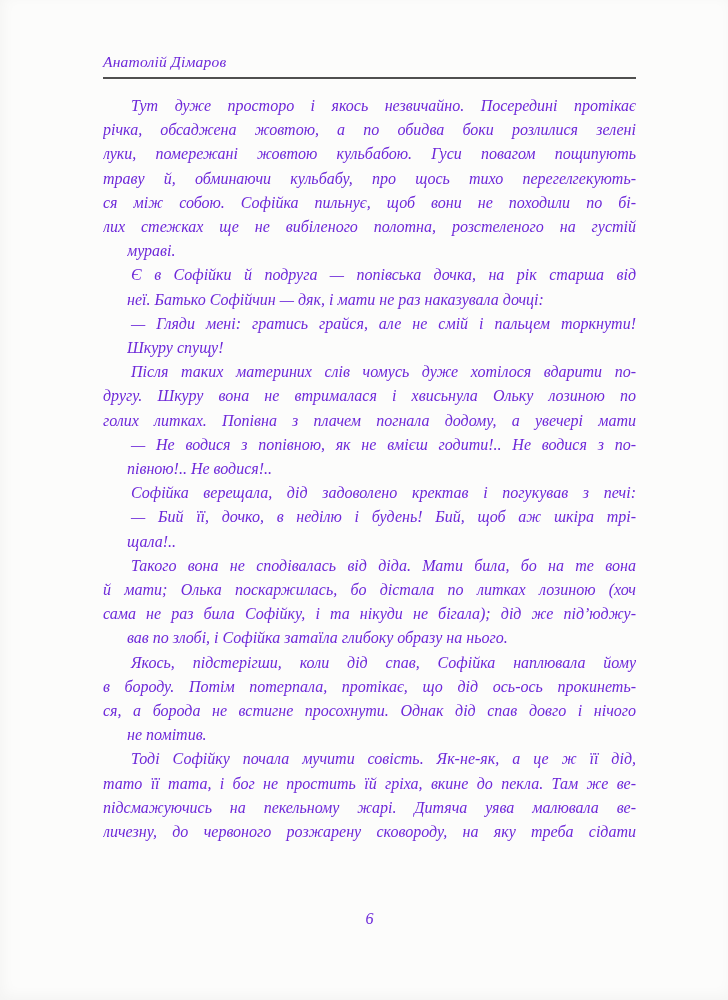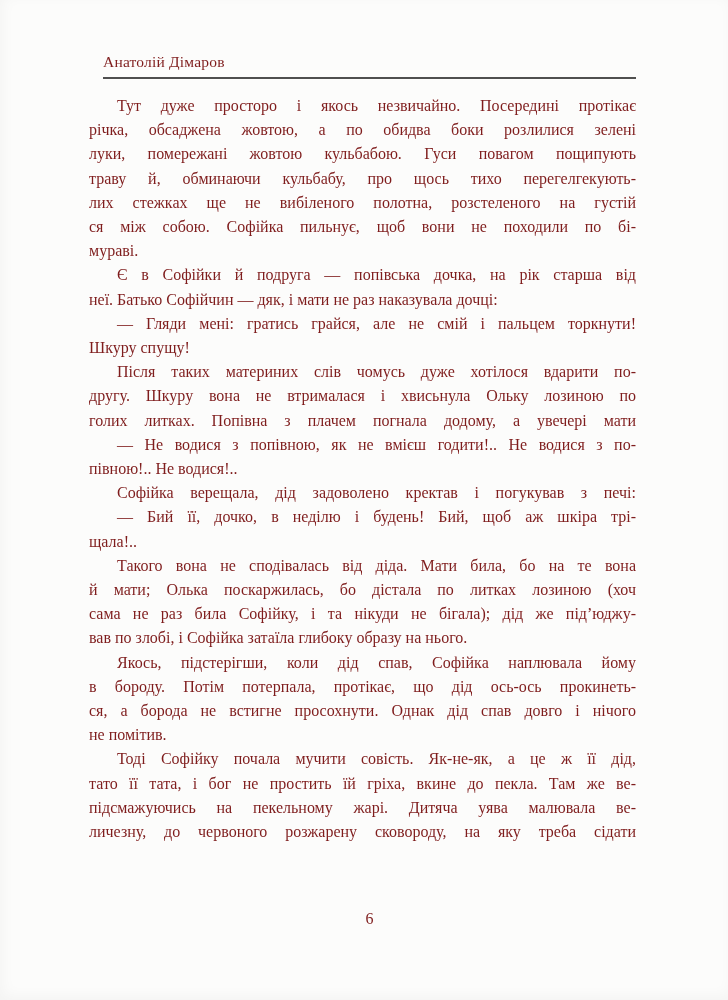--- a/index.html
+++ b/index.html
@@ -28,63 +28,64 @@
     right: 92px;
     top: 53px;
     font-size: 15.5px;
     line-height: 18px;
     padding-bottom: 6px;
     border-bottom: 2px solid #4f4f4f;
     letter-spacing: 0.2px;
   }
   .page-body {
     position: absolute;
-    left: 89px;
+    left: 103px;
     right: 92px;
     top: 94px;
   }
   .line {
     font-size: 16px;
     line-height: 24.2px;
     white-space: nowrap;
     overflow: hidden;
     text-align: justify;
     text-align-last: justify;
   }
   .line.indent {
     text-indent: 28px;
   }
   .line.lastline {
     text-align-last: left;
+    margin-left: 24px;
   }
   .page-footer {
     position: absolute;
     left: 103px;
     right: 92px;
     top: 909px;
     text-align: center;
     font-size: 16px;
     line-height: 20px;
   }
 </style>
 </head>
 <body>
 
-<div class="page" style="background: rgb(252, 252, 251); color: #7f1d1d;">
+<div class="page" style="background: rgb(252, 252, 251); color: #6d28d9; font-style: italic;">
   <div class="running-header" style="border-bottom-color: rgb(79, 79, 79);">
     <span>Анатолій Дімаров</span>
   </div>
 
   <div class="page-body">
       <div class="line indent">Тут дуже просторо і якось незвичайно. Посередині протікає</div>
       <div class="line">річка, обсаджена жовтою, а по обидва боки розлилися зелені</div>
       <div class="line">луки, помережані жовтою кульбабою. Гуси повагом пощипують</div>
       <div class="line">траву й, обминаючи кульбабу, про щось тихо перегелгекують-</div>
+      <div class="line">ся між собою. Софійка пильнує, щоб вони не походили по бі-</div>
       <div class="line">лих стежках ще не вибіленого полотна, розстеленого на густій</div>
-      <div class="line">ся між собою. Софійка пильнує, щоб вони не походили по бі-</div>
       <div class="line lastline">мураві.</div>
       <div class="line indent">Є в Софійки й подруга — попівська дочка, на рік старша від</div>
       <div class="line lastline">неї. Батько Софійчин — дяк, і мати не раз наказувала дочці:</div>
       <div class="line indent">— Гляди мені: гратись грайся, але не смій і пальцем торкнути!</div>
       <div class="line lastline">Шкуру спущу!</div>
       <div class="line indent">Після таких материних слів чомусь дуже хотілося вдарити по-</div>
       <div class="line">другу. Шкуру вона не втрималася і хвисьнула Ольку лозиною по</div>
       <div class="line">голих литках. Попівна з плачем погнала додому, а увечері мати</div>
       <div class="line indent">— Не водися з попівною, як не вмієш годити!.. Не водися з по-</div>
       <div class="line lastline">півною!.. Не водися!..</div>

